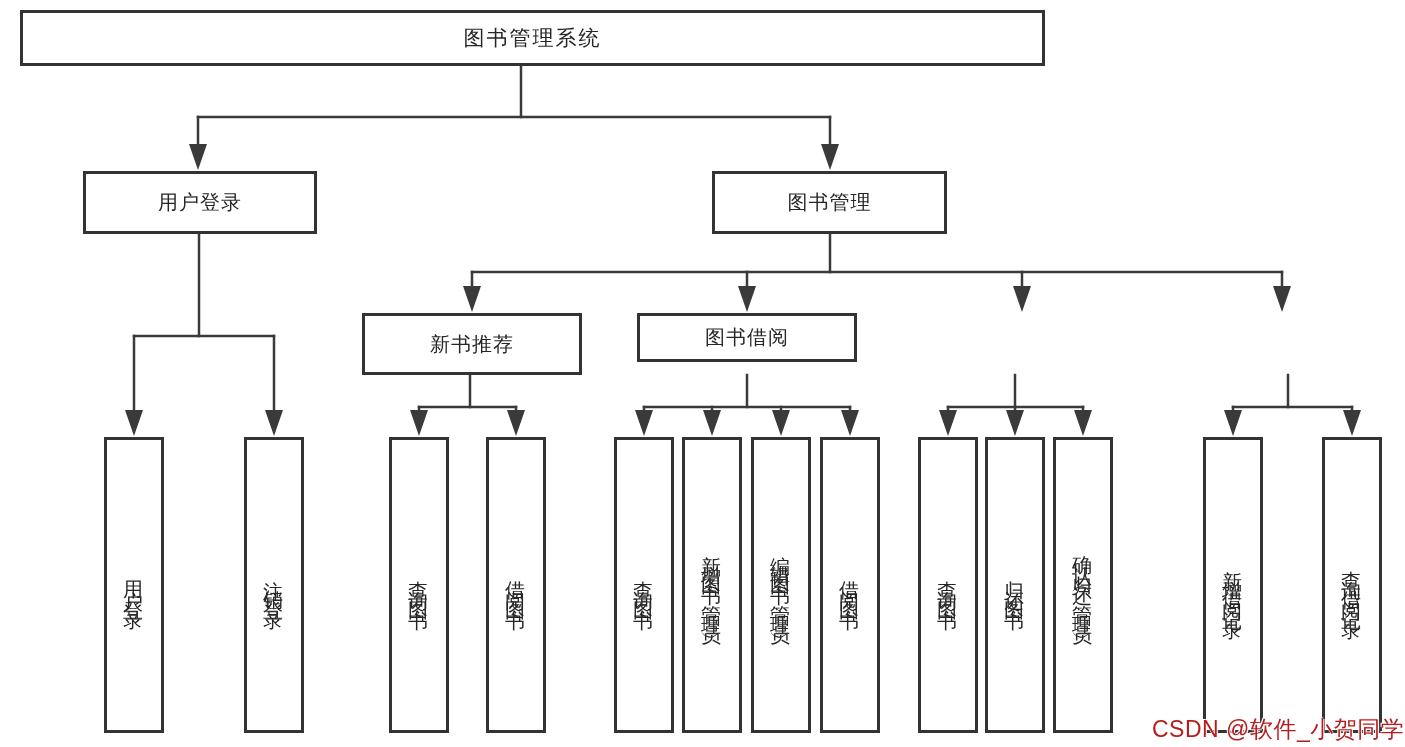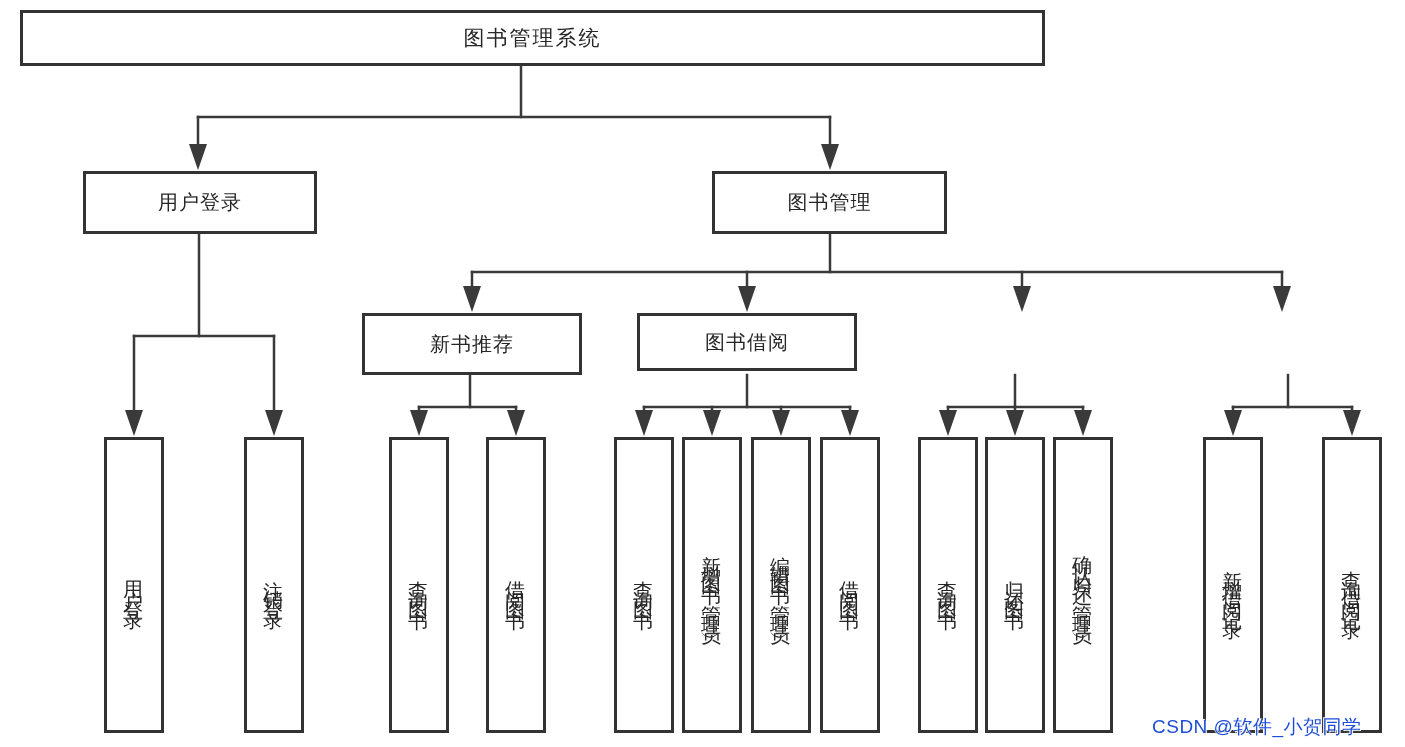--- a/index.html
+++ b/index.html
@@ -30,22 +30,22 @@
     writing-mode: vertical-rl;
     text-orientation: mixed;
     font-size: 20px;
     letter-spacing: 10px;
     white-space: normal;
   }
   .watermark {
     position: absolute;
     left: 1152px;
     top: 714px;
-    font-size: 19px;
-    color: #1d4ed8;
+    font-size: 23px;
+    color: #b91c1c;
     letter-spacing: 0.5px;
     text-shadow: 1px 1px 0 #ffffff, -1px -1px 0 #ffffff, 0 0 2px #ffffff;
     z-index: 5;
   }
 </style>
 </head>
 <body>
 
 <div id="canvas">
 
@@ -110,21 +110,21 @@
     <line x1="1352" y1="407" x2="1352" y2="417"></line>
     <polygon points="1343,410 1361,410 1352,436" stroke="none"></polygon>
   </svg>
 
   <div class="node root" style="left:20px; top:10px; width:1025px; height:56px;">图书管理系统</div>
 
   <div class="node" style="left:83px; top:171px; width:234px; height:63px;">用户登录</div>
   <div class="node" style="left:712px; top:171px; width:235px; height:63px;">图书管理</div>
 
   <div class="node" style="left:362px; top:313px; width:220px; height:62px;">新书推荐</div>
-  <div class="node" style="left:637px; top:313px; width:220px; height:58px;">图书借阅</div>
+  <div class="node" style="left:637px; top:313px; width:220px; height:49px;">图书借阅</div>
 
   <div class="node leaf" style="left:104px; top:437px; width:60px; height:296px;">用户登录</div>
   <div class="node leaf" style="left:244px; top:437px; width:60px; height:296px;">注销登录</div>
 
   <div class="node leaf" style="left:389px; top:437px; width:60px; height:296px;">查询图书</div>
   <div class="node leaf" style="left:486px; top:437px; width:60px; height:296px;">借阅图书</div>
 
   <div class="node leaf" style="left:614px; top:437px; width:60px; height:296px;">查询图书</div>
   <div class="node leaf" style="left:682px; top:437px; width:60px; height:296px;">新增图书（管理员）</div>
   <div class="node leaf" style="left:751px; top:437px; width:60px; height:296px;">编辑图书（管理员）</div>

